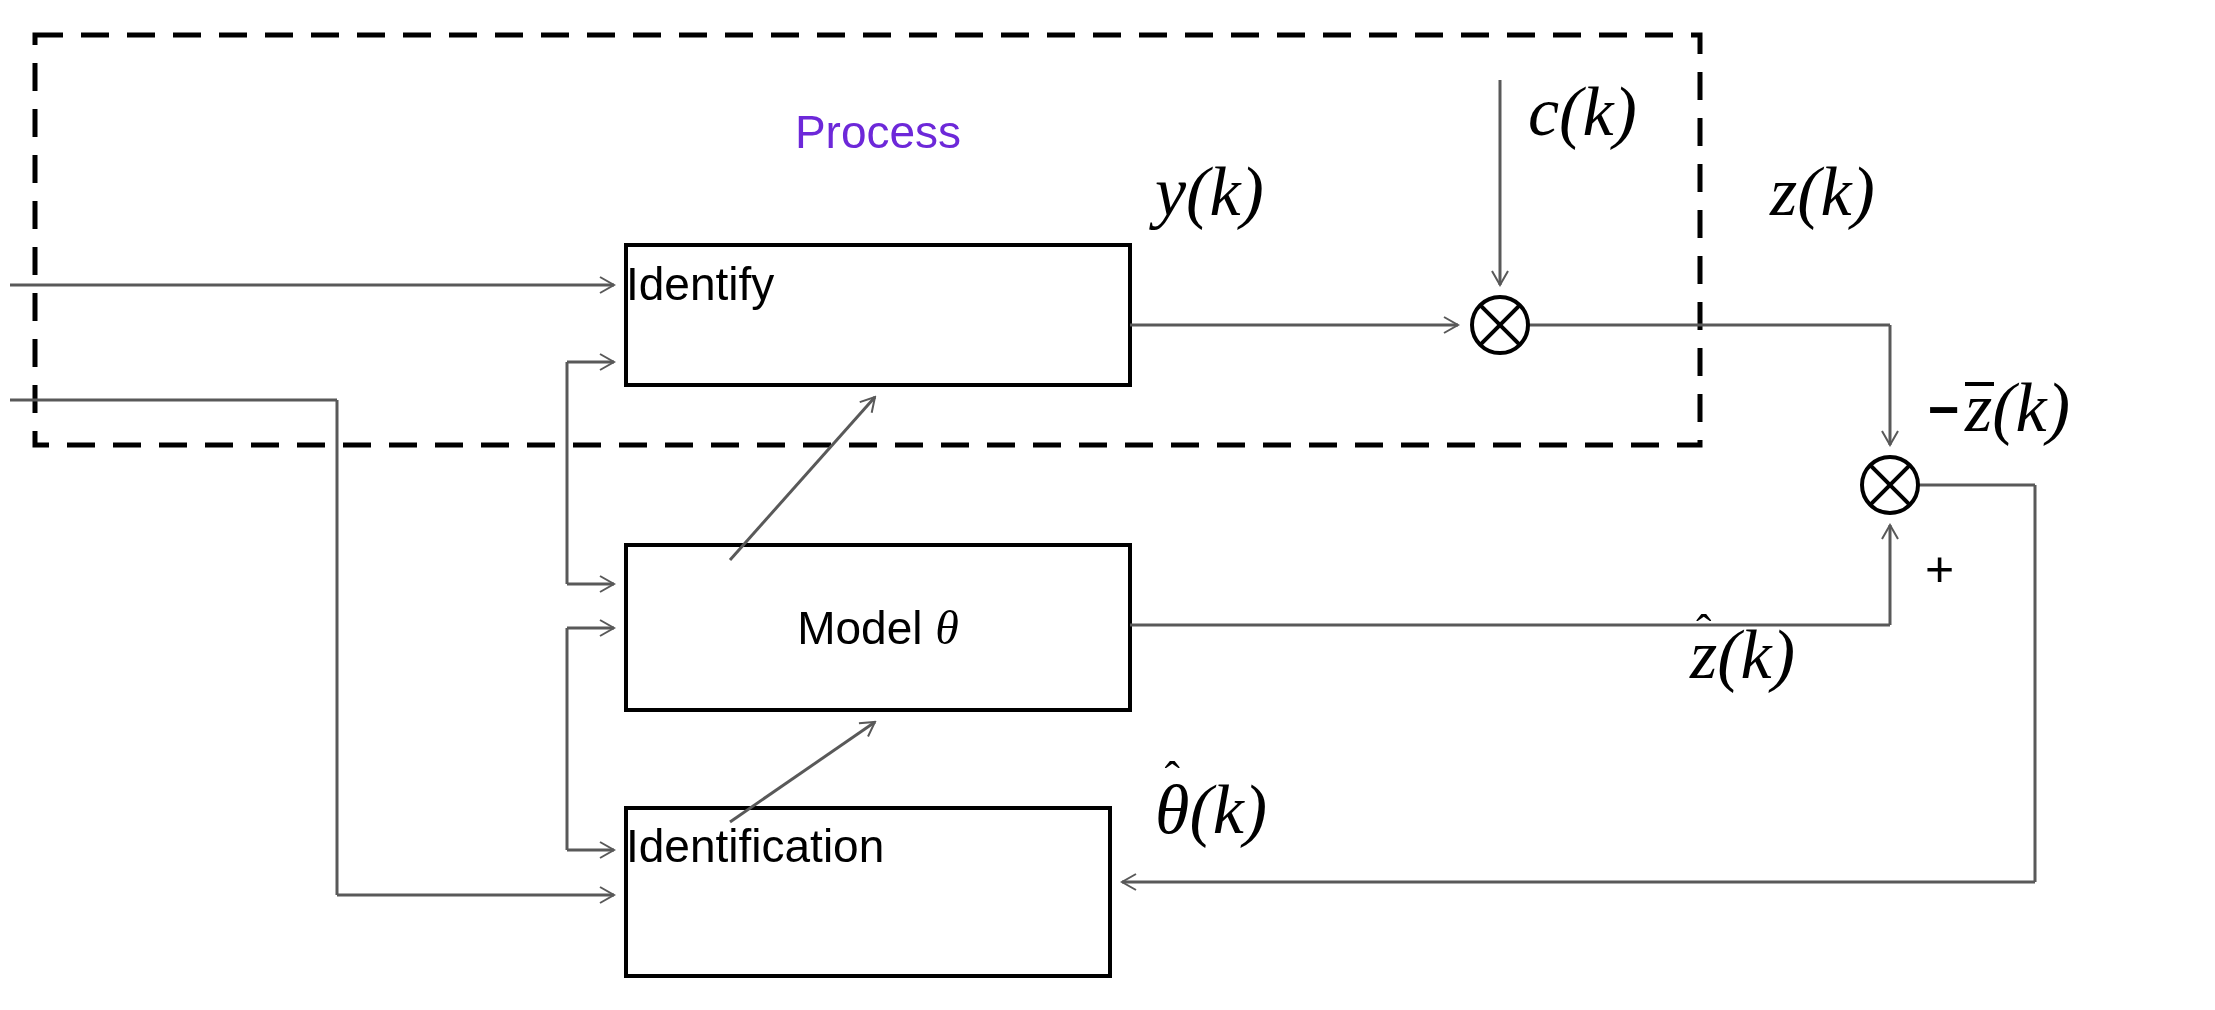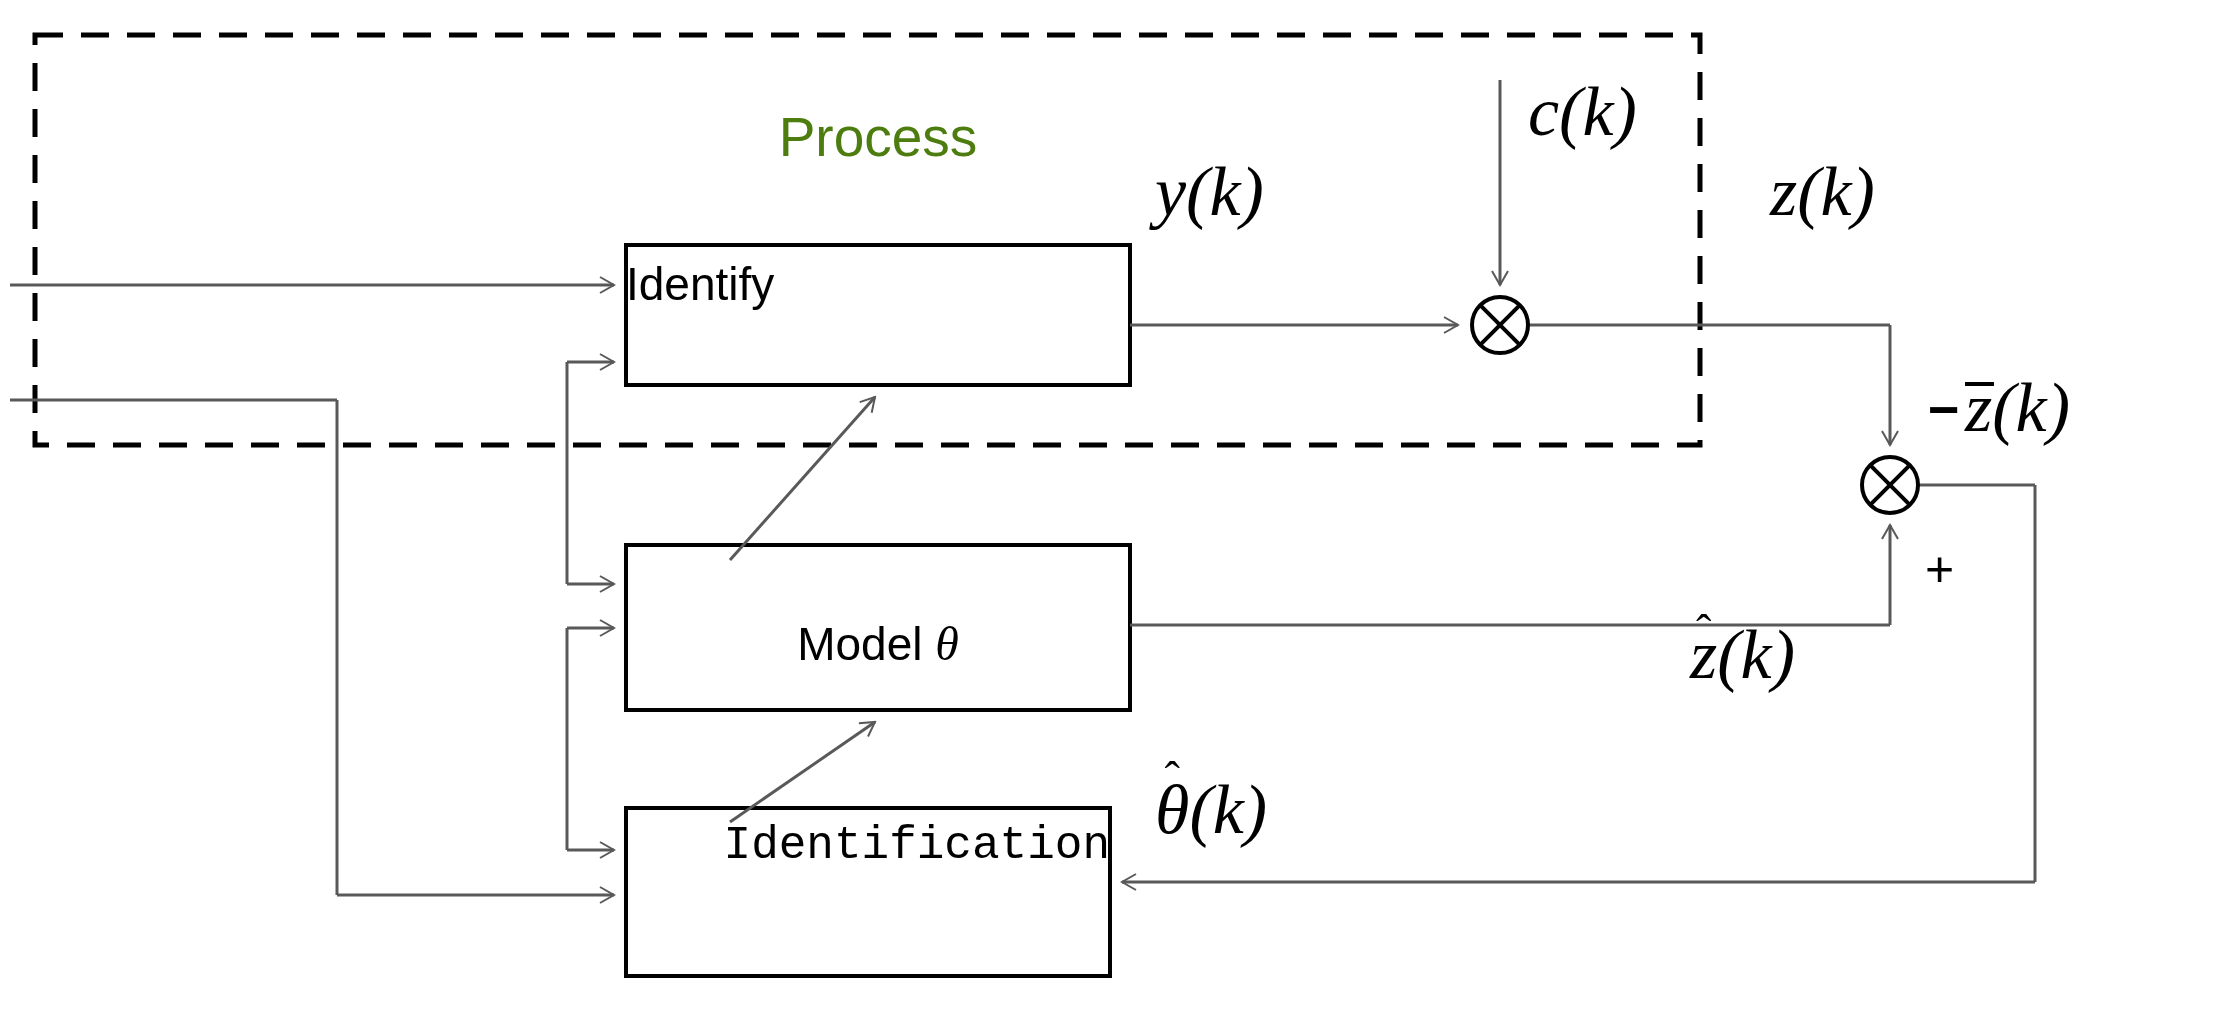--- a/index.html
+++ b/index.html
@@ -88,34 +88,34 @@
 
     <g>
       <circle cx="1890" cy="485" r="28" fill="#ffffff" stroke="#000000" stroke-width="4"></circle>
       <line x1="1870.2" y1="465.2" x2="1909.8" y2="504.8" stroke="#000000" stroke-width="4"></line>
       <line x1="1909.8" y1="465.2" x2="1870.2" y2="504.8" stroke="#000000" stroke-width="4"></line>
     </g>
 
   </svg>
 
   <div style="position:absolute; left:626px; top:105px; width:504px; text-align:center;
-              font-size:55px; color:#4d7c0f;">Process</div>
+              font-size:46px; color:#6d28d9;">Process</div>
 
   <div style="position:absolute; left:626px; top:253px; width:504px; text-align:left;
               font-size:46px; line-height:62px; color:#000;">
     <div>Identify</div>
   </div>
 
   <div style="position:absolute; left:626px; top:600px; width:504px; text-align:center;
-              font-size:46px; color:#000;margin-top:16px;">
+              font-size:46px; color:#000;">
     <span>Model </span><span style="font-family:&quot;Liberation Serif&quot;,serif; font-style:italic; font-size:48px;">θ</span>
   </div>
 
-  <div style="position:absolute; left:626px; top:815px; width:484px; text-align:right;
-              font-size:46px; line-height:62px; color:#000;font-family:Liberation Mono, monospace;">
+  <div style="position:absolute; left:626px; top:815px; width:484px; text-align:left;
+              font-size:46px; line-height:62px; color:#000;">
     <div>Identification</div>
   </div>
 
 
   <div style="position:absolute; left:1155px; top:152px;
               font-family:&quot;Liberation Serif&quot;,serif; font-style:italic; font-size:70px; color:#000;">y(k)</div>
 
   <div style="position:absolute; left:1528px; top:72px;
               font-family:&quot;Liberation Serif&quot;,serif; font-style:italic; font-size:70px; color:#000;">c(k)</div>
 

